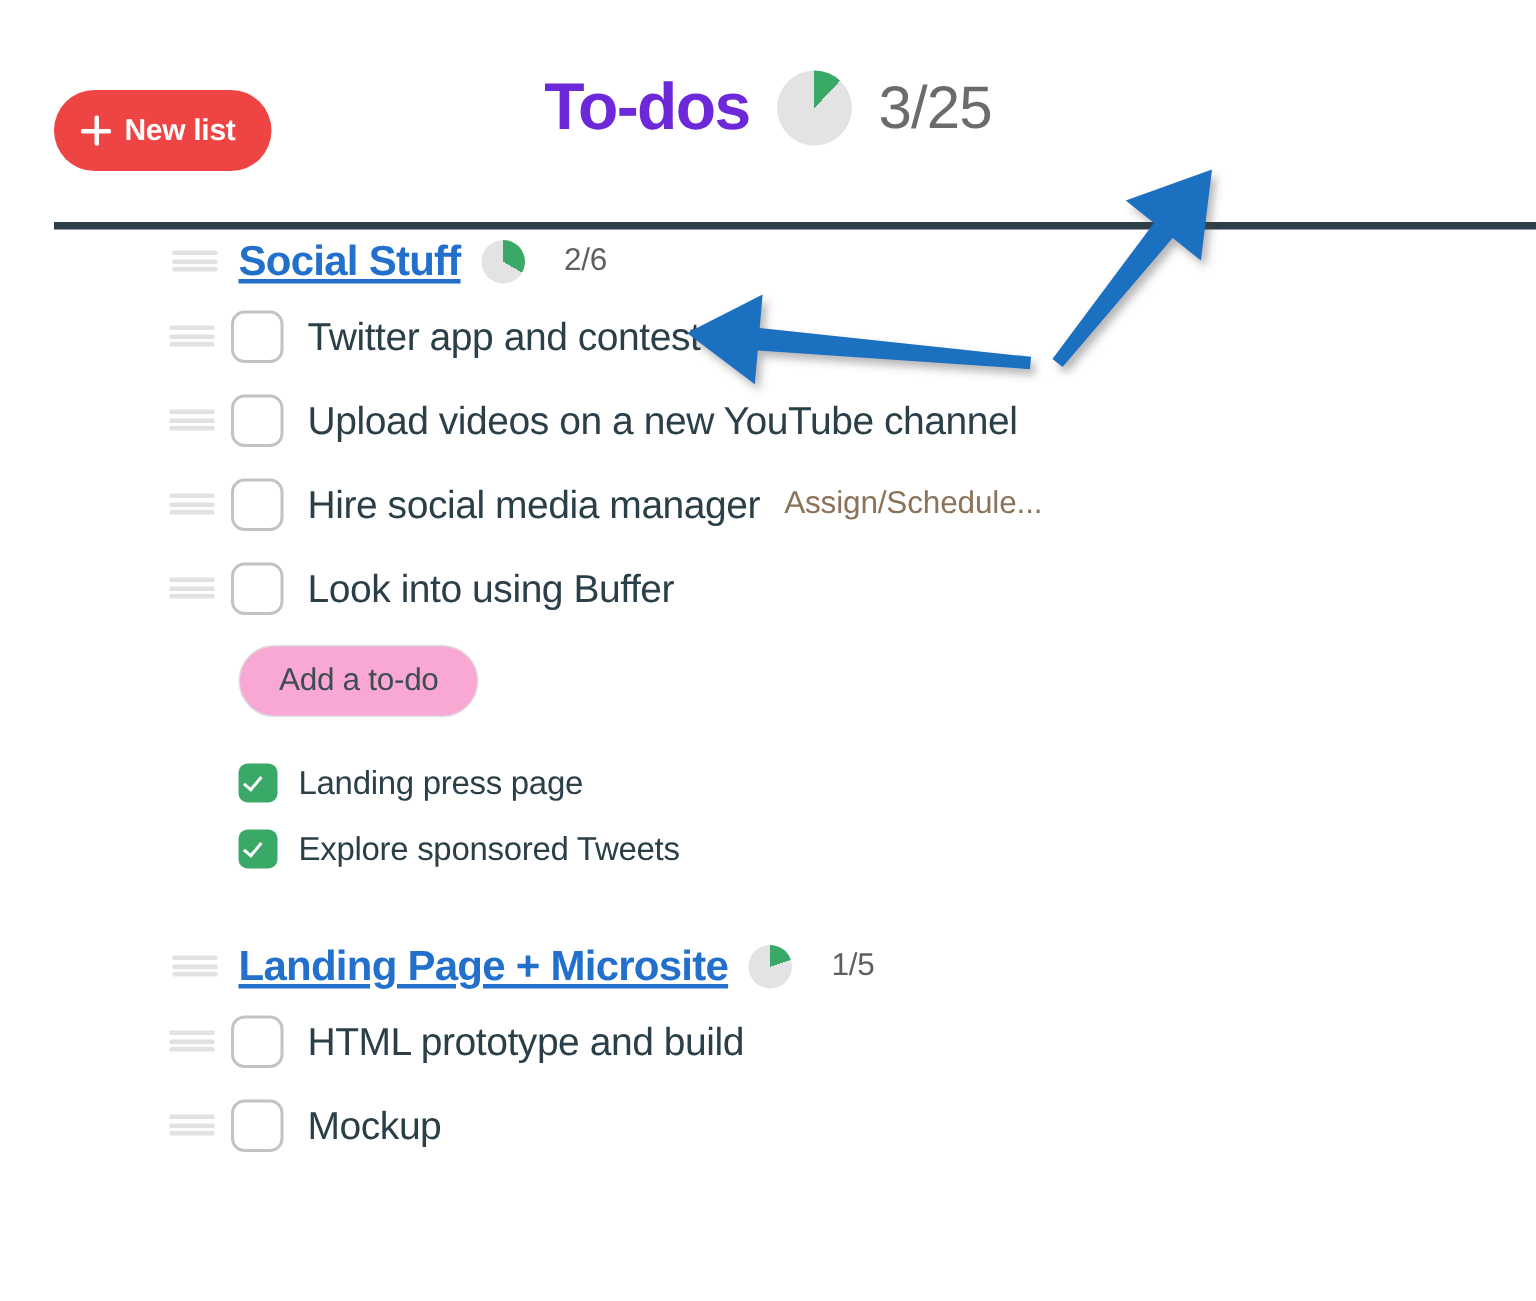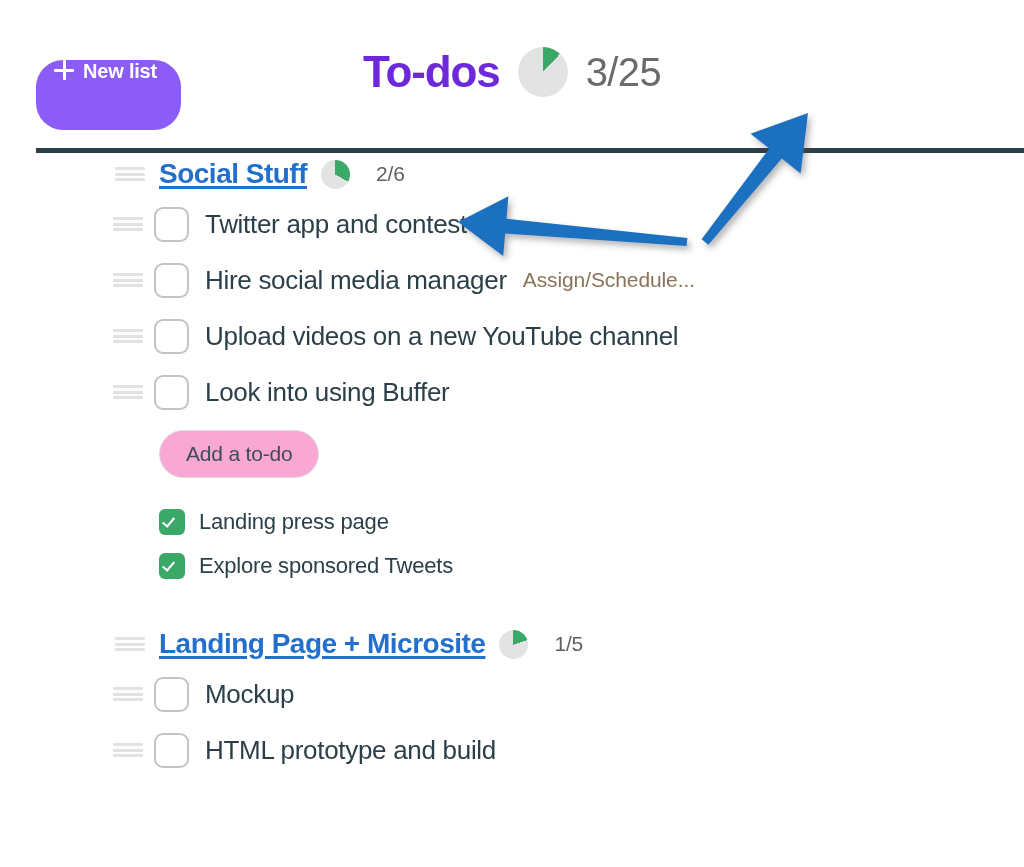--- a/index.html
+++ b/index.html
@@ -21,31 +21,31 @@
     position: absolute;
     left: 0; top: 0;
     width: 1024px;
     height: 152px;
   }
 
   #new-list-button {
     position: absolute;
     left: 36px;
     top: 60px;
-    height: 70px;
+    height: 54px;
     padding: 0 24px 0 18px;
     border: none;
     border-radius: 27px;
-    background: #8b5cf6;
+    background: #ef4444;
     color: #ffffff;
     font-family: "Liberation Sans", sans-serif;
     font-size: 20px;
     font-weight: bold;
     display: flex;
-    align-items: flex-start;
+    align-items: center;
     gap: 9px;
     cursor: pointer;
     letter-spacing: -0.2px;
   }
   #new-list-button .plus-glyph {
     display: block;
     position: relative;
     width: 20px;
     height: 20px;
     flex: 0 0 auto;
@@ -287,30 +287,30 @@
         </span>
         <span class="checkbox-open"></span>
         <span class="todo-label">Twitter app and contest</span>
       </div><div class="todo-row">
         <span class="grip">
           <span></span>
           <span></span>
           <span></span>
         </span>
         <span class="checkbox-open"></span>
+        <span class="todo-label">Upload videos on a new YouTube channel</span>
+      </div><div class="todo-row">
+        <span class="grip">
+          <span></span>
+          <span></span>
+          <span></span>
+        </span>
+        <span class="checkbox-open"></span>
         <span class="todo-label">Hire social media manager</span>
         <span class="assign-link">Assign/Schedule...</span>
-      </div><div class="todo-row">
-        <span class="grip">
-          <span></span>
-          <span></span>
-          <span></span>
-        </span>
-        <span class="checkbox-open"></span>
-        <span class="todo-label">Upload videos on a new YouTube channel</span>
       </div><div class="todo-row">
         <span class="grip">
           <span></span>
           <span></span>
           <span></span>
         </span>
         <span class="checkbox-open"></span>
         <span class="todo-label">Look into using Buffer</span>
       </div><button id="add-todo-button">Add a to-do</button><div style="height: 22px;"></div><div class="done-row">
         <span class="checkbox-done"></span>
@@ -331,30 +331,30 @@
         <span class="pie" style="width: 29px; height: 29px; background: conic-gradient(rgb(58, 168, 103) 0deg, rgb(58, 168, 103) 72deg, rgb(227, 227, 227) 72deg, rgb(227, 227, 227) 360deg);"></span>
         <span class="list-count">1/5</span>
       </div>
       <div class="todo-row">
         <span class="grip">
           <span></span>
           <span></span>
           <span></span>
         </span>
         <span class="checkbox-open"></span>
-        <span class="todo-label">Mockup</span>
+        <span class="todo-label">HTML prototype and build</span>
       </div>
       <div class="todo-row">
         <span class="grip">
           <span></span>
           <span></span>
           <span></span>
         </span>
         <span class="checkbox-open"></span>
-        <span class="todo-label">HTML prototype and build</span>
+        <span class="todo-label">Mockup</span>
       </div>
     </div>
   </div>
 
 <svg id="annotations" viewBox="0 0 1024 867" width="1024" height="867">
   <defs>
     <filter id="arrowShadow" x="-30%" y="-30%" width="180%" height="180%">
       <feDropShadow dx="3" dy="4" stdDeviation="3" flood-color="#4a4a4a" flood-opacity="0.40"></feDropShadow>
     </filter>
   </defs>

